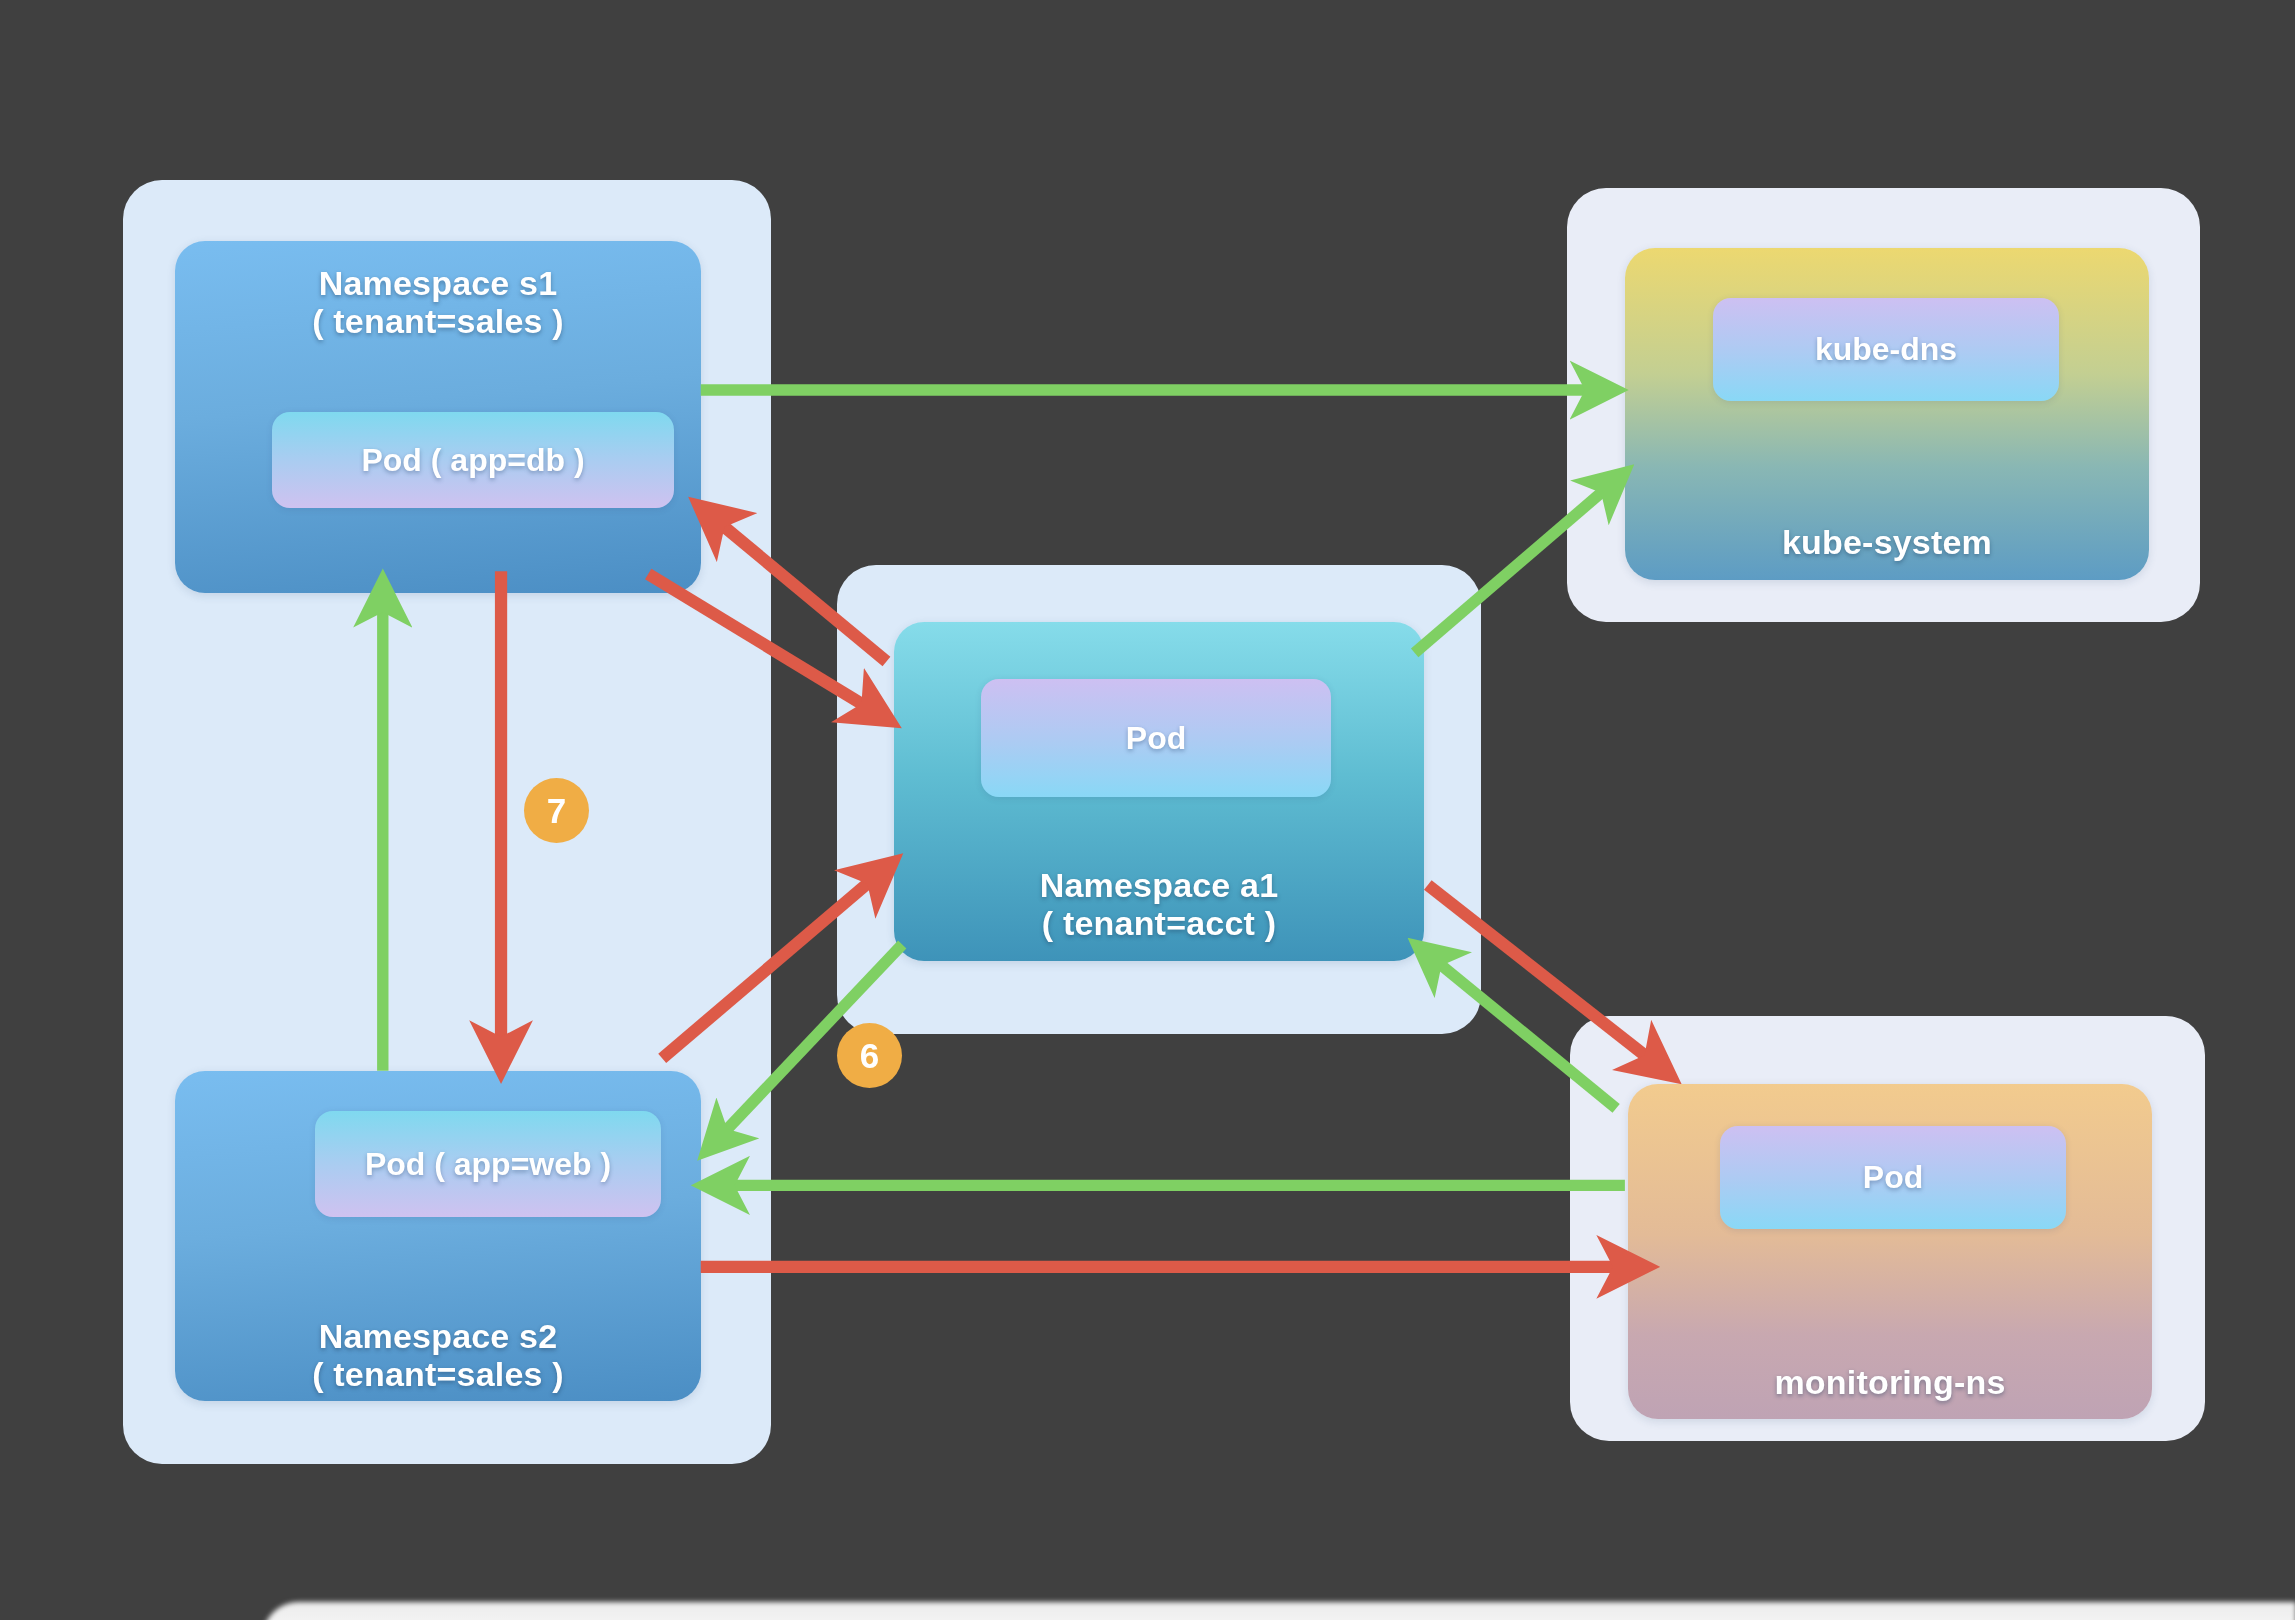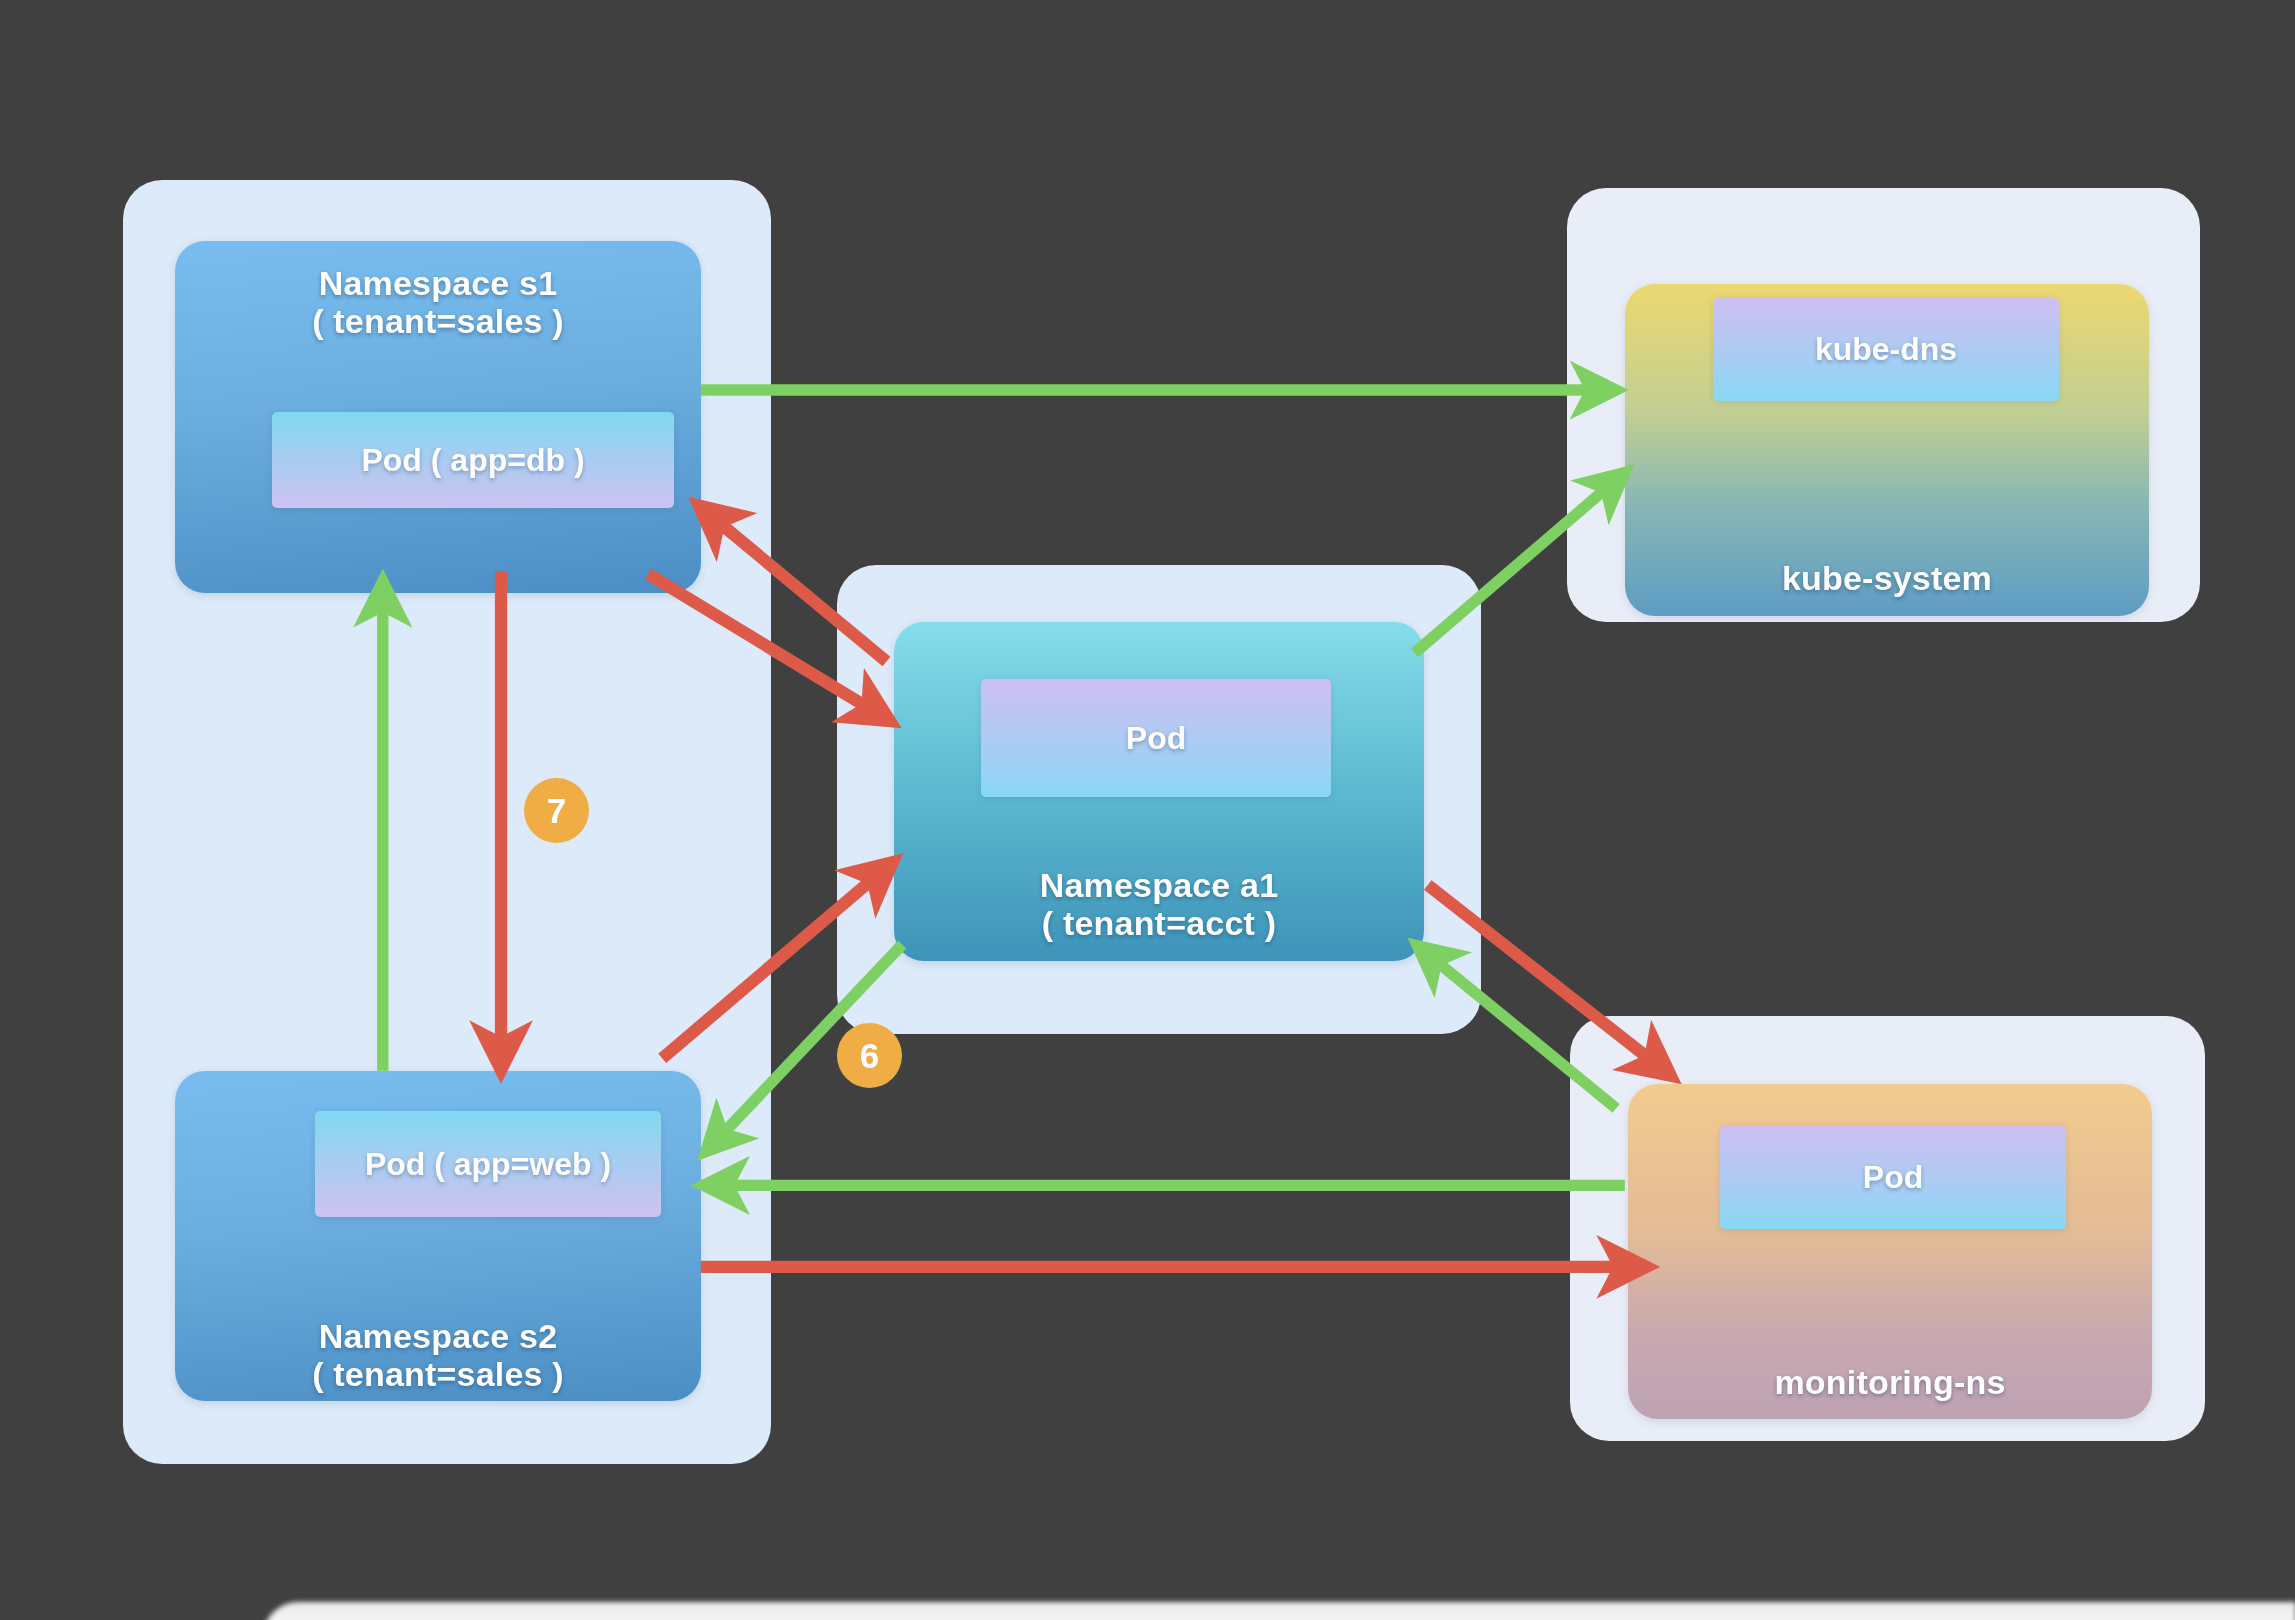--- a/index.html
+++ b/index.html
@@ -61,21 +61,21 @@
     font-size: 34px;
     line-height: 1.12;
     text-align: center;
     text-shadow: 0 1.8px 4.4px rgba(30,60,90,0.45);
     letter-spacing: 0.2px;
     white-space: nowrap;
   }
 
   .pod-box {
     position: absolute;
-    border-radius: 5px;
+    border-radius: 18px;
     background: linear-gradient(180deg, #7fd9ef 0%, #a8cdf1 48%, #cfc2f0 100%);
     display: flex;
     align-items: center;
     justify-content: center;
     box-shadow: 0 1.8px 6.1px rgba(60,80,130,0.14);
   }
   .pod-box.violet-top {
     background: linear-gradient(180deg, #cdc0f2 0%, #adcbf3 52%, #89d8f6 100%);
   }
   .pod-label {
@@ -133,21 +133,21 @@
 
   <div class="ns-box ns-acct" style="left:894px; top:622px; width:530px; height:320px; justify-content:flex-end; padding-bottom:19px;">
     <div class="ns-title"><span>Namespace a1</span><br><span>( tenant=acct )</span></div>
   </div>
   <div class="pod-box violet-top" style="left:981px; top:679px; width:350px; height:118px;">
     <span class="pod-label">Pod</span>
   </div>
 
   <div class="group-wrap wrap-gray" style="left:1567px; top:188px; width:633px; height:434px;"></div>
 
-  <div class="ns-box ns-kube" style="left:1625px; top:248px; width:524px; height:313px; justify-content:flex-end; padding-bottom:19px;margin-top:36px;">
+  <div class="ns-box ns-kube" style="left:1625px; top:248px; width:524px; height:313px; justify-content:flex-end; padding-bottom:19px;">
     <div class="ns-title">kube-system</div>
   </div>
   <div class="pod-box violet-top" style="left:1713px; top:298px; width:346px; height:103px;">
     <span class="pod-label">kube-dns</span>
   </div>
 
   <div class="group-wrap wrap-gray" style="left:1570px; top:1016px; width:635px; height:425px;"></div>
 
   <div class="ns-box ns-mon" style="left:1628px; top:1076px; width:524px; height:317px; justify-content:flex-end; padding-bottom:17.5px;margin-top:8px;">
     <div class="ns-title">monitoring-ns</div>

